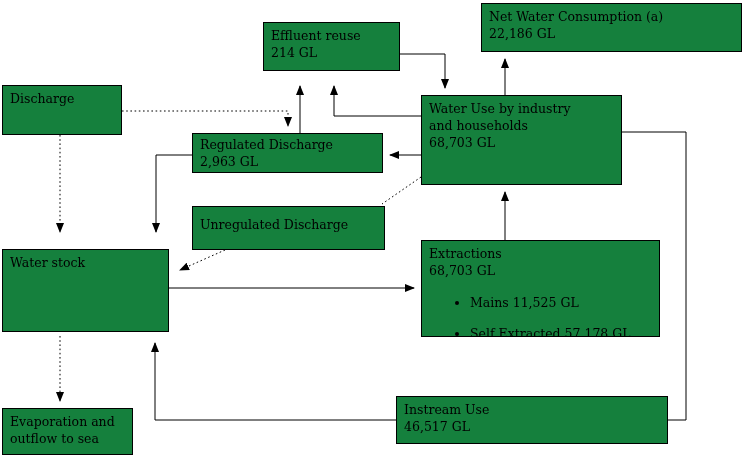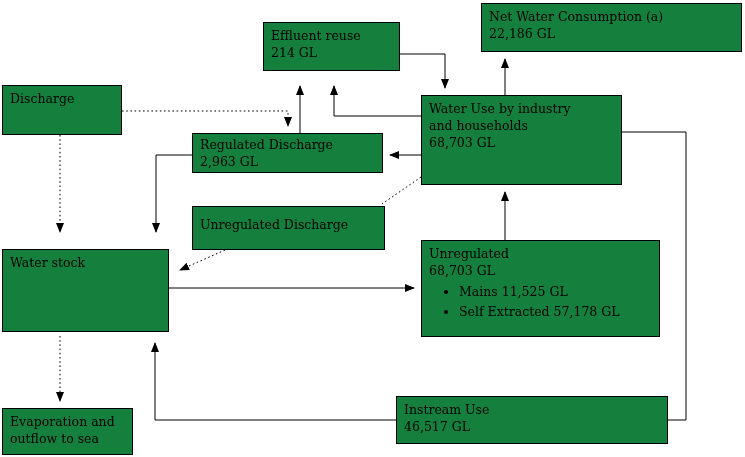--- a/index.html
+++ b/index.html
@@ -41,21 +41,21 @@
   .node-line {
     display: block;
     white-space: nowrap;
   }
   .bullets {
     margin: 0;
     padding: 0 0 0 26px;
     list-style-type: disc;
   }
   .bullets li {
-    margin: 4px;
+    margin: 15px;
     padding: 0;
     font-size: 12.5px;
     line-height: 1.3;
   }
   .bullets li::marker {
     font-size: 13px;
   }
 </style>
 </head>
 <body>
@@ -157,21 +157,21 @@
 
   <div class="node-box" style="left:192px; top:206px; width:193px; height:44px; padding-top:10px;">
     <span class="node-line">Unregulated Discharge</span>
   </div>
 
   <div class="node-box" style="left:2px; top:249px; width:167px; height:83px;">
     <span class="node-line">Water stock</span>
   </div>
 
   <div class="node-box" style="left:421px; top:240px; width:239px; height:97px;">
-    <span class="node-line">Unregulated</span>
+    <span class="node-line">Extractions</span>
     <span class="node-line">68,703 GL</span>
     <ul class="bullets">
       <li>Mains 11,525 GL</li>
       <li>Self Extracted 57,178 GL</li>
     </ul>
   </div>
 
   <div class="node-box" style="left:396px; top:396px; width:272px; height:48px;">
     <span class="node-line">Instream Use</span>
     <span class="node-line">46,517 GL</span>

